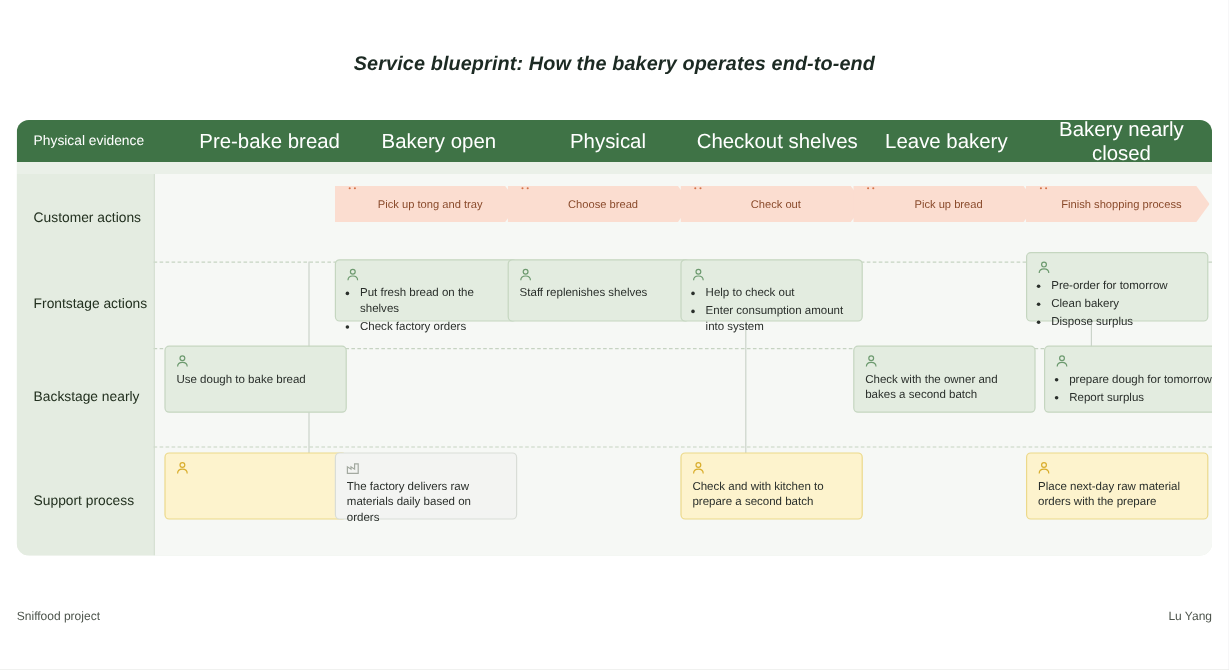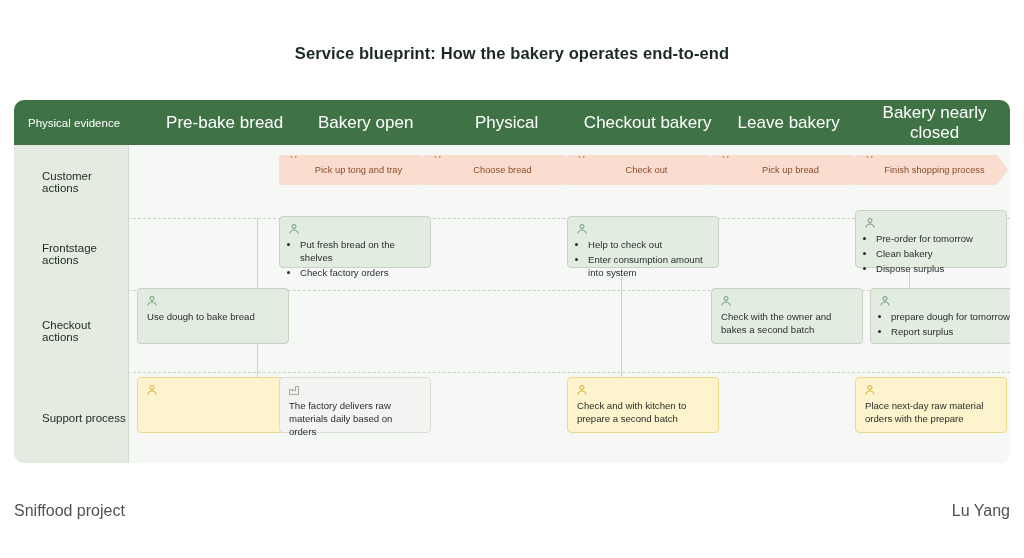--- a/index.html
+++ b/index.html
@@ -2,41 +2,41 @@
 <html><head>
 <meta charset="utf-8">
 <style>
   html,body{margin:0;padding:0;background:#e9e9ea;}
   body{font-family:"Liberation Sans", sans-serif;}
   #page{
     position:relative;width:1024px;height:558px;background:#ffffff;overflow:hidden;
   }
   #title{
     position:absolute;top:44px;left:0;width:1024px;text-align:center;
-    font-size:16.5px;font-weight:bold;color:#1c2a23;letter-spacing:.1px;
+    font-size:16.5px;font-weight:bold;color:#1c2a23;letter-spacing:.1px;font-style:italic;
   }
   
   #board{
     position:absolute;left:14px;top:100px;width:996px;height:363px;
     border-radius:10px;overflow:hidden;background:#eaf0e8;
   }
   
   #header{
-    position:absolute;left:0;top:0;width:996px;height:45px;background:#3f7346;
+    position:absolute;left:0;top:0;width:996px;height:35px;background:#3f7346;
     display:flex;align-items:center;
   }
   .hcell{
     color:#ffffff;font-size:17px;text-align:center;
   }
   .hcell.first{text-align:left;padding-left:14px;font-size:11.5px;}
   
   #rowlabels{position:absolute;left:0;top:45px;width:114px;height:318px;background:#e4ece1;}
   .rlabel{
     position:absolute;left:0;width:114px;color:#22301f;font-size:11.5px;
-    display:flex;align-items:center;padding-left:28px;box-sizing:border-box;
+    display:flex;align-items:center;padding-left:14px;box-sizing:border-box;
   }
   #grid{position:absolute;left:114px;top:45px;width:882px;height:318px;background:#f6f8f5;}
   .hline{position:absolute;left:0;width:882px;border-top:1px dashed #c6d3c2;}
   .vsep{position:absolute;left:114px;top:45px;width:1px;height:318px;background:#cfdbcb;}
 
   
   .card{
     position:absolute;border-radius:4px;box-sizing:border-box;
     font-size:9.6px;line-height:1.35;color:#2a2f2b;padding:8px 9px 8px 9px;
   }
@@ -56,47 +56,47 @@
     clip-path:polygon(0 0, calc(100% - 11px) 0, 100% 50%, calc(100% - 11px) 100%, 0 100%);
   }
   .chev .cart{position:absolute;left:7px;top:-9px;width:13px;height:13px;}
   .chev span{padding-left:6px;}
 
   
   .conn{position:absolute;background:#cbd4ca;width:1px;}
   .arrowhead{position:absolute;width:0;height:0;border-left:3.5px solid transparent;border-right:3.5px solid transparent;border-top:5px solid #cbd4ca;}
 
   
-  .footnote{position:absolute;bottom:38px;font-size:16px;color:#4d544c;}
+  .footnote{position:absolute;bottom:38px;font-size:10px;color:#4d544c;}
   #foot-left{left:14px;}
   #foot-right{right:14px;}
 </style>
 </head>
 <body>
 
 <div id="page">
 
   <div id="title">Service blueprint: How the bakery operates end-to-end</div>
 
   <div id="board">
 
     <div id="header">
       <div class="hcell first" style="width:128px">Physical evidence</div>
       <div class="hcell" style="width:143px">Pre-bake bread</div>
       <div class="hcell" style="width:143px">Bakery open</div>
       <div class="hcell" style="width:143px">Physical</div>
-      <div class="hcell" style="width:143px">Checkout bakery</div>
+      <div class="hcell" style="width:143px">Checkout shelves</div>
       <div class="hcell" style="width:143px">Leave bakery</div>
       <div class="hcell" style="width:153px">Bakery nearly closed</div>
     </div>
 
     <div id="rowlabels">
       <div class="rlabel" style="top:0;height:73px">Customer actions</div>
       <div class="rlabel" style="top:73px;height:72px">Frontstage actions</div>
-      <div class="rlabel" style="top:145px;height:82px">Checkout actions</div>
+      <div class="rlabel" style="top:145px;height:82px">Backstage nearly</div>
       <div class="rlabel" style="top:227px;height:91px">Support process</div>
     </div>
 
     <div id="grid">
       <div class="hline" style="top:73px"></div>
       <div class="hline" style="top:145px"></div>
       <div class="hline" style="top:227px"></div>
     </div>
     <div class="vsep"></div>
 
@@ -154,20 +154,27 @@
       <svg class="icon" viewBox="0 0 24 24">
           <circle cx="12" cy="7" r="4" fill="none" stroke="#6d9a6f" stroke-width="2"></circle>
           <path d="M4 21c0-4.4 3.6-7 8-7s8 2.6 8 7" fill="none" stroke="#6d9a6f" stroke-width="2"></path>
         </svg>
       <ul class="body">
         <li>Put fresh bread on the shelves</li>
         <li>Check factory orders</li>
       </ul>
     </div>
 
+    <div class="card green" style="left:409px;top:116px;width:152px;height:52px">
+      <svg class="icon" viewBox="0 0 24 24">
+          <circle cx="12" cy="7" r="4" fill="none" stroke="#6d9a6f" stroke-width="2"></circle>
+          <path d="M4 21c0-4.4 3.6-7 8-7s8 2.6 8 7" fill="none" stroke="#6d9a6f" stroke-width="2"></path>
+        </svg>
+      <div class="body">Staff replenishes shelves</div>
+    </div>
 
     <div class="card green" style="left:553px;top:116px;width:152px;height:52px">
       <svg class="icon" viewBox="0 0 24 24">
           <circle cx="12" cy="7" r="4" fill="none" stroke="#6d9a6f" stroke-width="2"></circle>
           <path d="M4 21c0-4.4 3.6-7 8-7s8 2.6 8 7" fill="none" stroke="#6d9a6f" stroke-width="2"></path>
         </svg>
       <ul class="body">
         <li>Help to check out</li>
         <li>Enter consumption amount into system</li>
       </ul>

